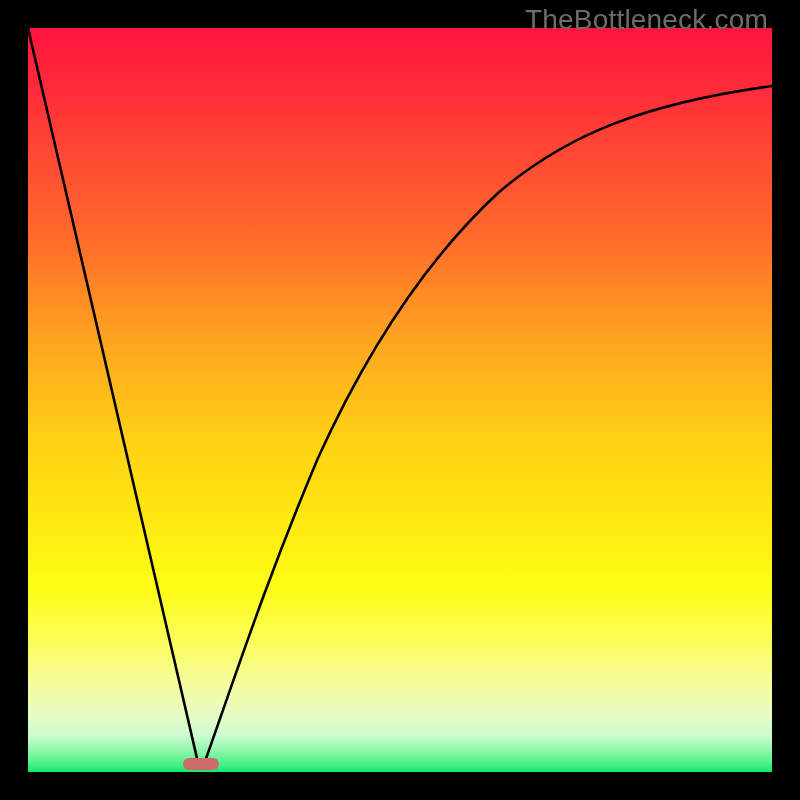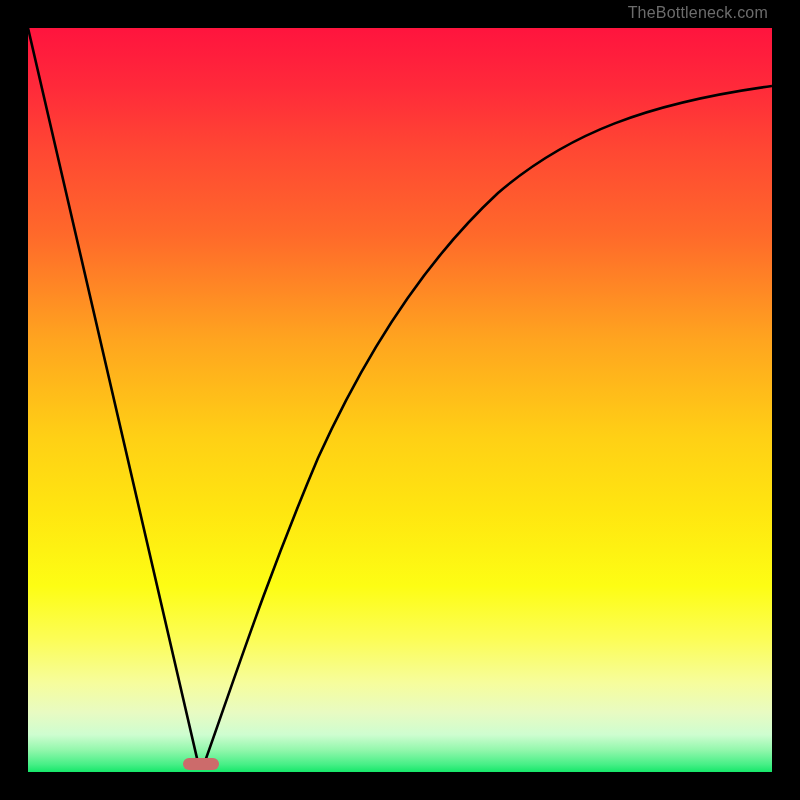--- a/index.html
+++ b/index.html
@@ -37,21 +37,21 @@
       #cefdd0 95%,
       #94f7ad 97%,
       #46ef86 99%,
       #16e76a 100%);
   }
   .watermark {
     position: absolute;
     top: 4px;
     right: 32px;
     color: #6c6c6c;
-    font-size: 16px;
+    font-size: 28px;
     letter-spacing: 0.2px;
     font-weight: 500;
   }
   svg.curve {
     position: absolute;
     left: 28px;
     top: 28px;
     width: 744px;
     height: 744px;
     pointer-events: none;

